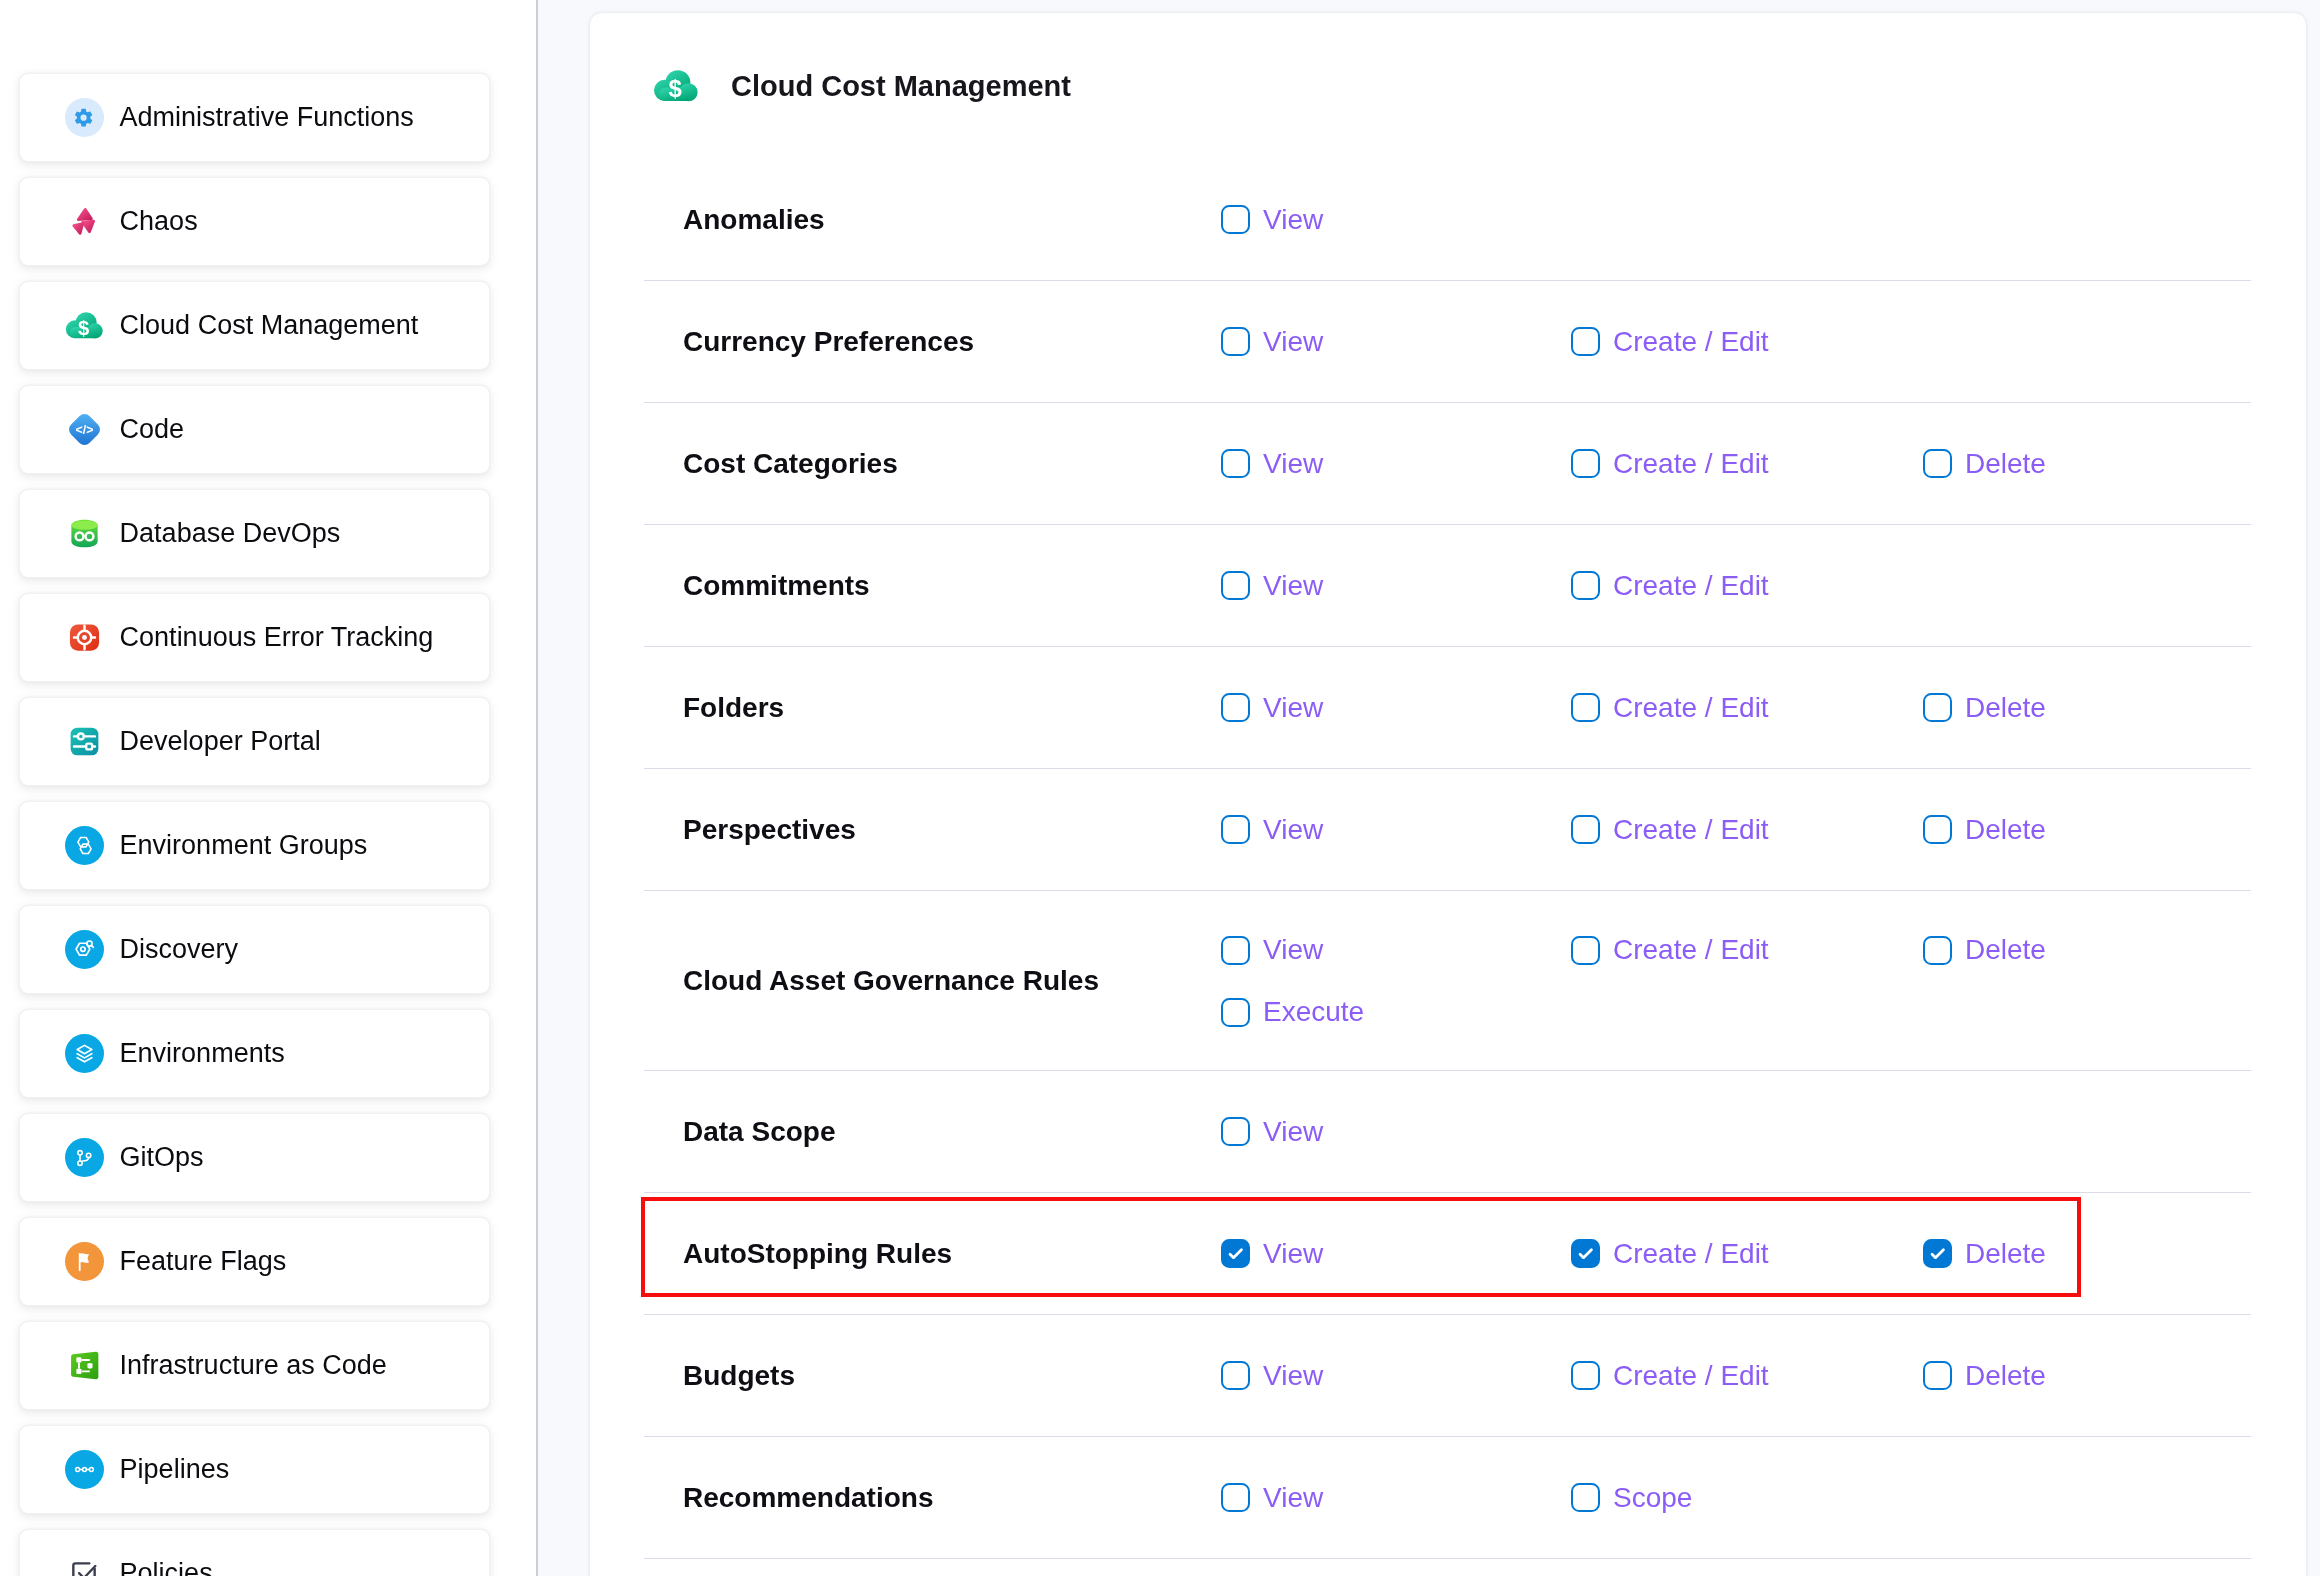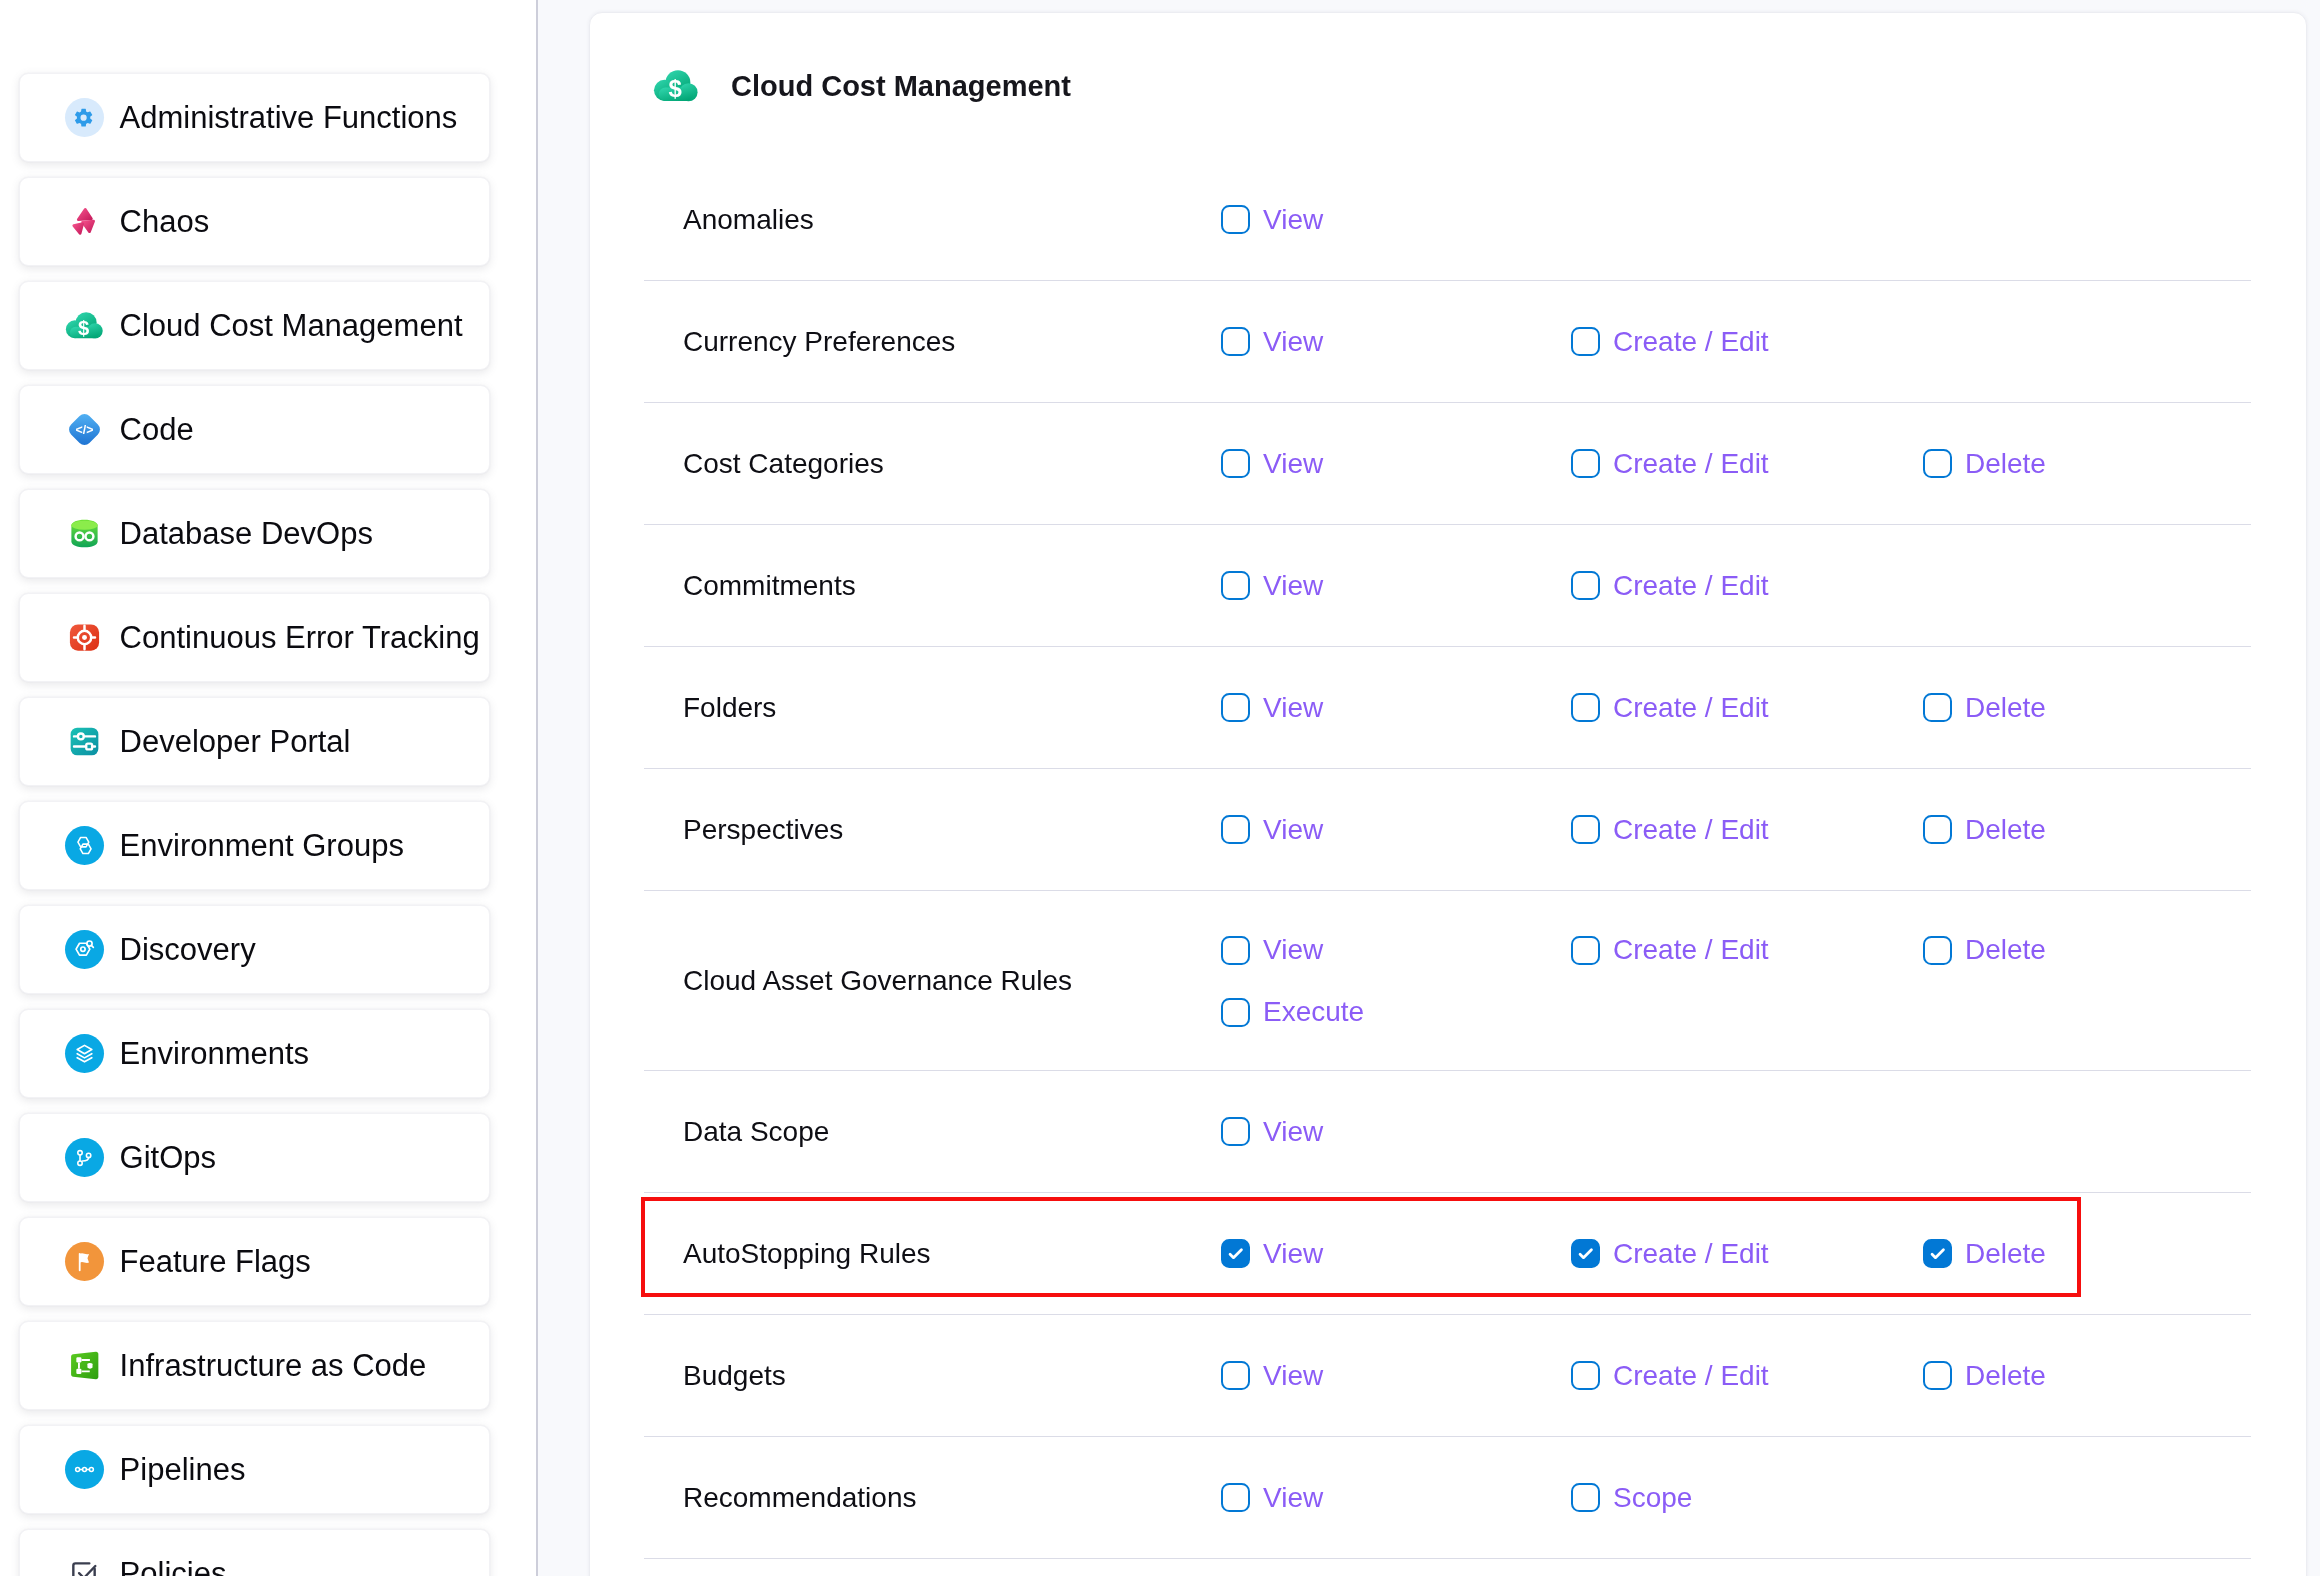--- a/index.html
+++ b/index.html
@@ -10,38 +10,38 @@
   .sidebar { position:absolute; left:0; top:0; width:536px; height:1577px;
     background:#FFFFFF; padding:73px 0 0 18.6px; }
   .side-card { width:471px; height:89px; margin-bottom:15px; background:#fff;
     border:0.9px solid #F2F2F5; border-radius:9.3px;
     box-shadow:0 2.8px 8.3px rgba(96,97,112,0.14), 0 0 1.9px rgba(40,41,61,0.06);
     display:flex; align-items:center; padding-left:45px; cursor:pointer; }
   .side-icon { width:39px; height:39px; flex:0 0 39px; display:flex;
     align-items:center; justify-content:center; margin-right:16px; }
   .icon-circle { width:39px; height:39px; border-radius:50%; display:flex;
     align-items:center; justify-content:center; }
-  .side-label { font-size:31px; color:#0B0B10; white-space:nowrap; }
+  .side-label { font-size:27px; color:#0B0B10; white-space:nowrap; }
 
   .v-divider { position:absolute; left:536px; top:0; width:1.9px; height:1577px;
     background:#CDCEDA; }
 
   
   .main-card { position:absolute; left:589px; top:12px; width:1718px; height:1577px;
     background:#fff; border:0.9px solid #ECEDF2; border-radius:13px 13px 0 0;
     box-shadow:0 0.9px 4.6px rgba(40,41,61,0.06); }
   .card-header { display:flex; align-items:center; height:146px; padding-left:63px; }
   .header-icon { width:46px; height:41px; margin-right:32px; display:flex; }
   .panel-title { font-size:29px; font-weight:bold; color:#16161C; }
 
   .perm-table { margin:0 55px 0 54px; }
   .perm-row { position:relative; height:122px; border-bottom:1.9px solid #DBDCE7; }
   .perm-row.tall { height:180px; }
   .res-label { position:absolute; left:39px; top:50%; transform:translateY(-50%);
-    font-size:28px; color:#0E0E14; white-space:nowrap; }
+    font-size:28px; color:#0E0E14; white-space:nowrap;font-weight:bold; }
   .perm { position:absolute; transform:translateY(-50%); display:flex;
     align-items:center; gap:13px; cursor:pointer; }
   .cb { width:29px; height:29px; border:2.8px solid #0278D5; border-radius:8.3px;
     background:#fff; display:flex; align-items:center; justify-content:center; flex:0 0 29px; }
   .cb.checked { background:#0278D5; }
   .perm-label { font-size:28px; color:#8b5cf6; white-space:nowrap; }
 
   .highlight-box { position:absolute; left:51px; top:1184px; width:1440px;
     height:100px; border:4.6px solid #F60E0E; pointer-events:none; z-index:5; }
 

